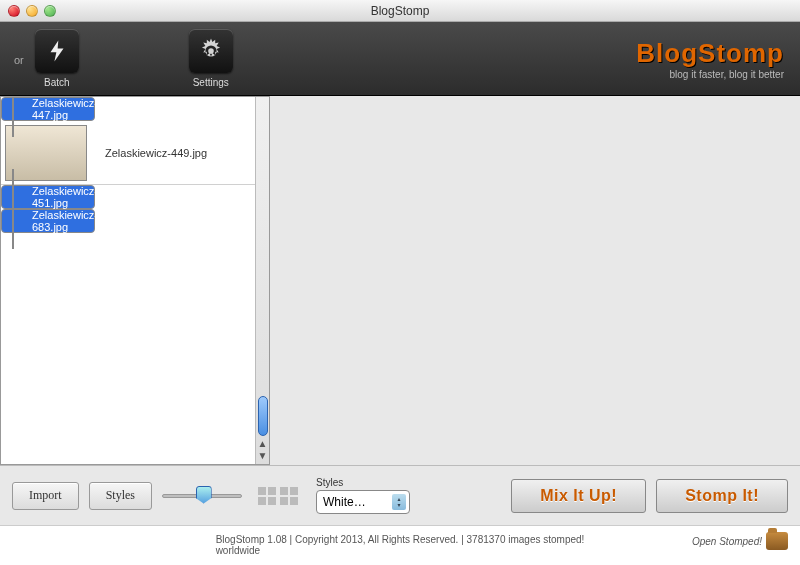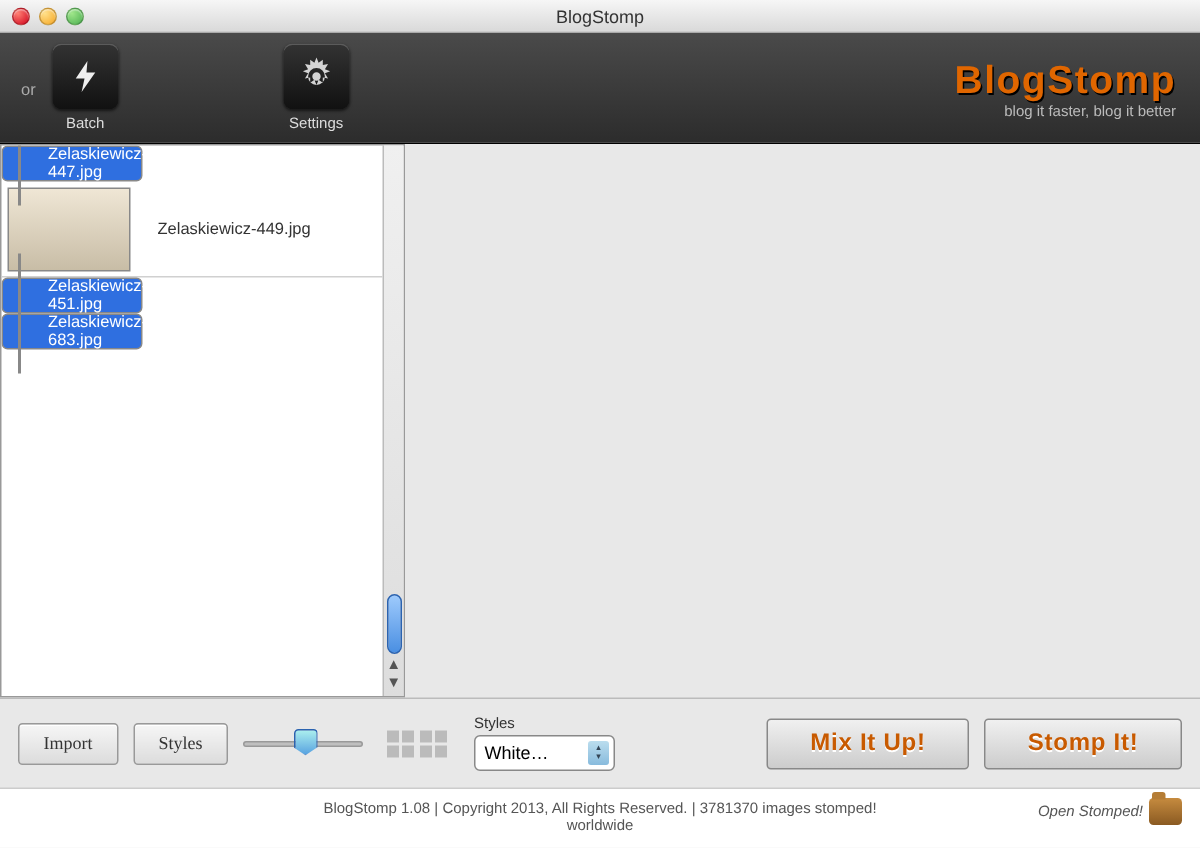--- a/index.html
+++ b/index.html
@@ -69,21 +69,21 @@
 .gridicons{display:flex;gap:4px;margin-left:6px;}
 .gic{width:18px;height:18px;display:grid;grid-template-columns:1fr 1fr;grid-template-rows:1fr 1fr;gap:2px;cursor:pointer;}
 .gic span{background:#bbb;}
 .gic.sm span{background:#bbb;}
 .styleswrap{display:flex;flex-direction:column;margin-left:8px;}
 .styleswrap label{font-size:10px;color:#333;margin-bottom:2px;}
 .sel{height:24px;width:94px;background:#fff;border:1px solid #888;border-radius:4px;font-size:12px;padding:0 18px 0 6px;display:flex;align-items:center;position:relative;cursor:pointer;}
 .sel .chev{position:absolute;right:3px;top:3px;width:14px;height:16px;background:linear-gradient(#bde,#8bd);border-radius:2px;display:flex;flex-direction:column;align-items:center;justify-content:center;font-size:6px;line-height:6px;color:#345;}
 
 
-.status{height:38px;display:flex;align-items:center;justify-content:center;font-size:10px;color:#555;position:relative;text-align:center;}
+.status{height:38px;display:flex;align-items:center;justify-content:center;font-size:10px;color:#555;position:relative;text-align:left;}
 .openstomped{position:absolute;right:12px;top:6px;font-size:10px;color:#555;display:flex;align-items:center;gap:4px;cursor:pointer;font-style:italic;}
 .folder{width:22px;height:18px;background:linear-gradient(#c68b3f,#8a5a22);border-radius:3px;position:relative;}
 .folder::before{content:"";position:absolute;top:-4px;left:2px;width:9px;height:5px;background:#b57d36;border-radius:2px 2px 0 0;}
 
 
 .thumb.t1{background:#e4d1a8;}
 .thumb.t2{background:linear-gradient(#efe6d5,#c8bda6);}
 .thumb.t3{background:radial-gradient(circle at 50% 55%,#7d1c1c 0 35%,#e2c895 38% 48%,#fff 52%);}
 .thumb.t4{background:linear-gradient(#d8cfc0,#a89b82);}
 </style>

